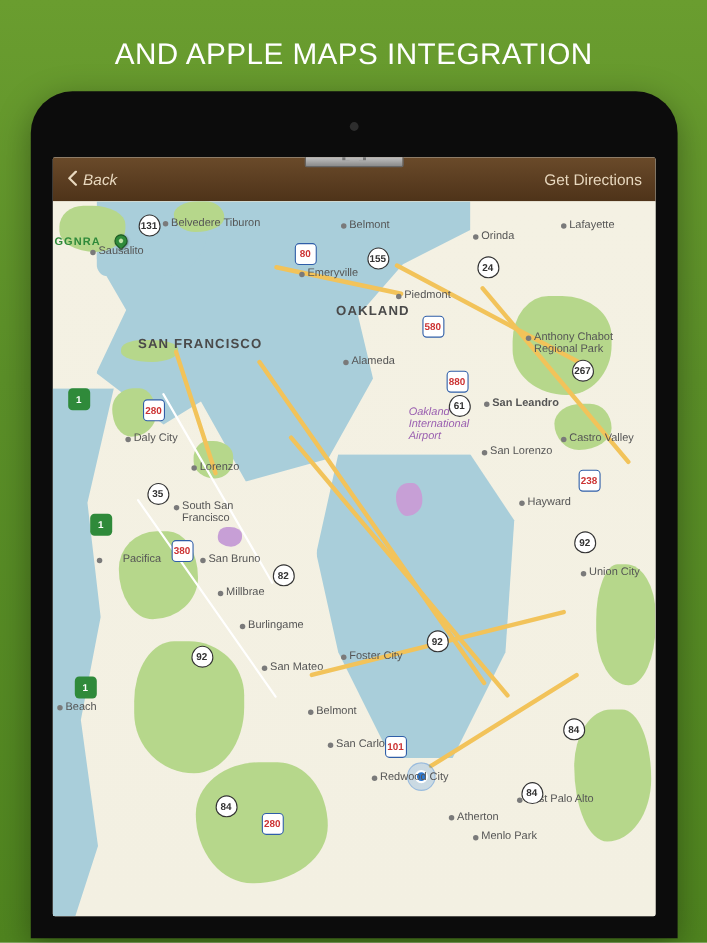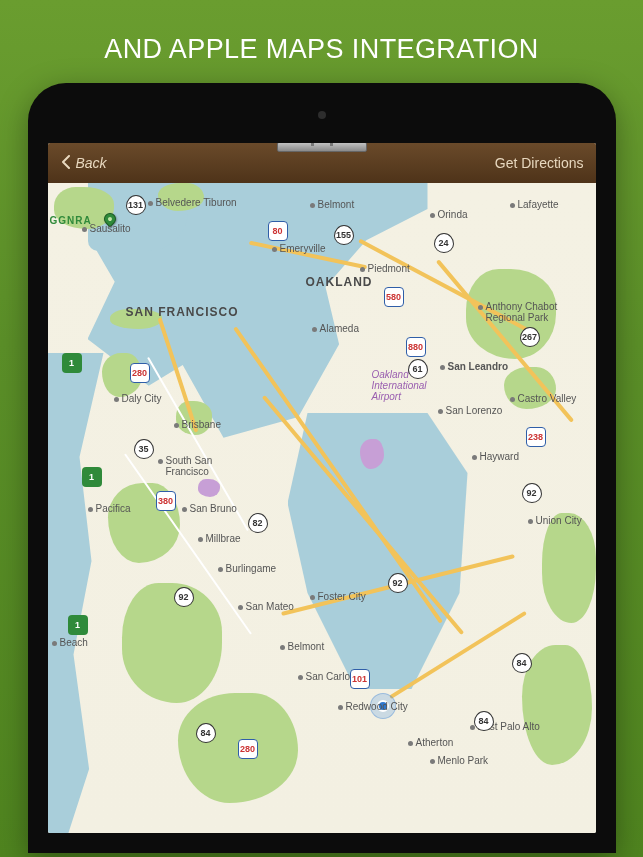--- a/index.html
+++ b/index.html
@@ -171,25 +171,25 @@
         <div class="city small" style="left: 470px; top: 210px;">Castro Valley</div>
         <div class="dot" style="left: 390px; top: 226px;"></div>
         <div class="city small" style="left: 398px; top: 222px;">San Lorenzo</div>
         <div class="dot" style="left: 424px; top: 272px;"></div>
         <div class="city small" style="left: 432px; top: 268px;">Hayward</div>
         <div class="dot" style="left: 480px; top: 336px;"></div>
         <div class="city small" style="left: 488px; top: 332px;">Union City</div>
         <div class="dot" style="left: 66px; top: 214px;"></div>
         <div class="city small" style="left: 74px; top: 210px;">Daly City</div>
         <div class="dot" style="left: 126px; top: 240px;"></div>
-        <div class="city small" style="left: 134px; top: 236px;">Brisbane</div>
+        <div class="city small" style="left: 134px; top: 236px;">Lorenzo</div>
         <div class="dot" style="left: 110px; top: 276px;"></div>
         <div class="city small" style="left: 118px; top: 272px;">South San<br>Francisco</div>
         <div class="dot" style="left: 40px; top: 324px;"></div>
-        <div class="city small" style="left: 48px; top: 320px;">Pacifica</div>
+        <div class="city small" style="left: 64px; top: 320px;">Pacifica</div>
         <div class="dot" style="left: 134px; top: 324px;"></div>
         <div class="city small" style="left: 142px; top: 320px;">San Bruno</div>
         <div class="dot" style="left: 150px; top: 354px;"></div>
         <div class="city small" style="left: 158px; top: 350px;">Millbrae</div>
         <div class="dot" style="left: 170px; top: 384px;"></div>
         <div class="city small" style="left: 178px; top: 380px;">Burlingame</div>
         <div class="dot" style="left: 190px; top: 422px;"></div>
         <div class="city small" style="left: 198px; top: 418px;">San Mateo</div>
         <div class="dot" style="left: 262px; top: 412px;"></div>
         <div class="city small" style="left: 270px; top: 408px;">Foster City</div>

